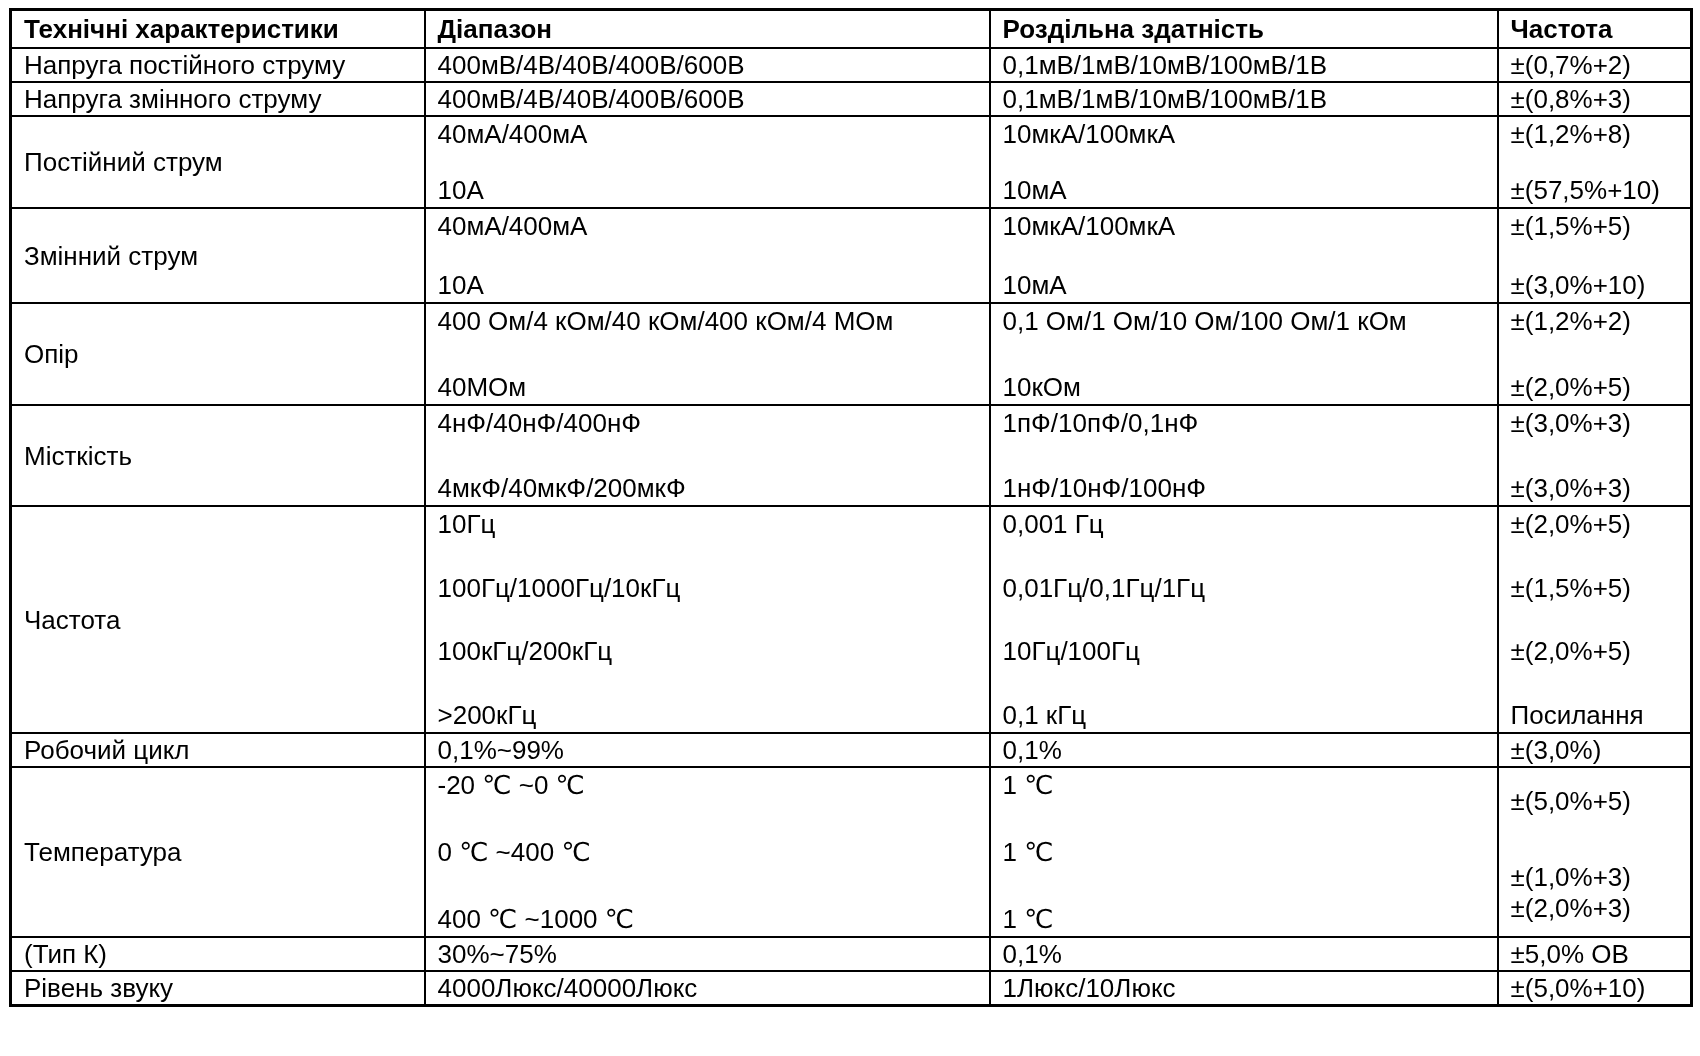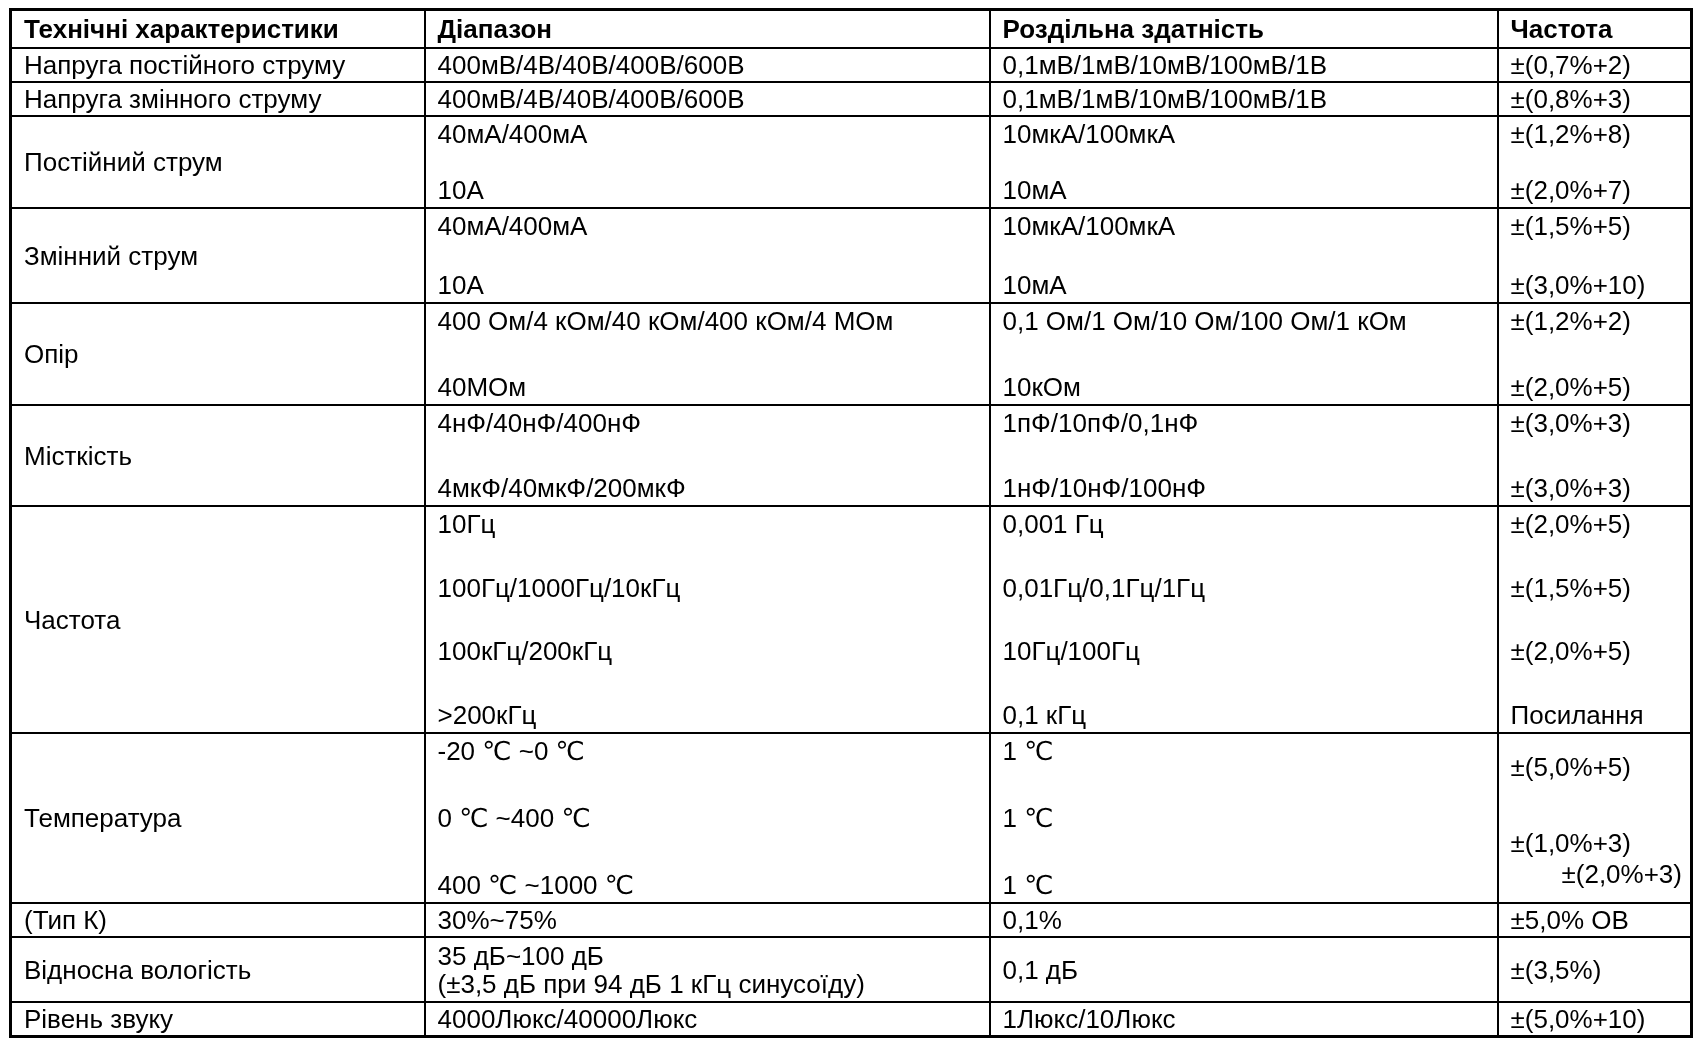--- a/index.html
+++ b/index.html
@@ -53,21 +53,21 @@
   }
   .cell-lines .line {
     min-height: 28px;
   }
   
   .cell-lines.temp-acc {
     justify-content: flex-start;
   }
   .temp-acc .line:nth-child(1) { margin-top: 16px; }
   .temp-acc .line:nth-child(2) { margin-top: 48px; }
-  .temp-acc .line:nth-child(3) { margin-top: 3px; text-align: right; }
+  .temp-acc .line:nth-child(3) { margin-top: 3px; }
   
   .cell-lines.stack .line { min-height: 28px; }
 </style>
 </head>
 <body>
 
 <table class="specs">
   <colgroup>
     <col class="c1">
       <col class="c2">
@@ -129,21 +129,21 @@
         </td>
         <td>
           <div class="cell-lines spread" style="height: 84px;">
             <div class="line">10мкА/100мкА</div>
             <div class="line">10мА</div>
           </div>
         </td>
         <td>
           <div class="cell-lines spread" style="height: 84px;">
             <div class="line">±(1,2%+8)</div>
-            <div class="line">±(2,0%+7)</div>
+            <div class="line">±(57,5%+10)</div>
           </div>
         </td>
       </tr>
       <tr style="height: 95px;">
         <td class="label-cell">Змінний струм</td>
         <td>
           <div class="cell-lines spread" style="height: 87px;">
             <div class="line">40мА/400мА</div>
             <div class="line">10А</div>
           </div>
@@ -223,20 +223,38 @@
         </td>
         <td>
           <div class="cell-lines spread" style="height: 219px;">
             <div class="line">±(2,0%+5)</div>
             <div class="line">±(1,5%+5)</div>
             <div class="line">±(2,0%+5)</div>
             <div class="line">Посилання</div>
           </div>
         </td>
       </tr>
+      <tr style="height: 29px;">
+        <td class="label-cell">Робочий цикл</td>
+        <td>
+          <div class="cell-lines" style="height: 21px;">
+            <div class="line">0,1%~99%</div>
+          </div>
+        </td>
+        <td>
+          <div class="cell-lines" style="height: 21px;">
+            <div class="line">0,1%</div>
+          </div>
+        </td>
+        <td>
+          <div class="cell-lines" style="height: 21px;">
+            <div class="line">±(3,0%)</div>
+          </div>
+        </td>
+      </tr>
       <tr style="height: 170px;">
         <td class="label-cell">Температура</td>
         <td>
           <div class="cell-lines spread" style="height: 162px;">
             <div class="line">-20 ℃ ~0 ℃</div>
             <div class="line">0 ℃ ~400 ℃</div>
             <div class="line">400 ℃ ~1000 ℃</div>
           </div>
         </td>
         <td>
@@ -265,39 +283,20 @@
           <div class="cell-lines" style="height: 20px;">
             <div class="line">0,1%</div>
           </div>
         </td>
         <td>
           <div class="cell-lines" style="height: 20px;">
             <div class="line">±5,0% ОВ</div>
           </div>
         </td>
       </tr>
-      <tr style="height: 65px;">
-        <td class="label-cell">Відносна вологість</td>
-        <td>
-          <div class="cell-lines stack" style="height: 57px;">
-            <div class="line">35 дБ~100 дБ</div>
-            <div class="line">(±3,5 дБ при 94 дБ 1 кГц синусоїду)</div>
-          </div>
-        </td>
-        <td>
-          <div class="cell-lines" style="height: 57px;">
-            <div class="line">0,1 дБ</div>
-          </div>
-        </td>
-        <td>
-          <div class="cell-lines" style="height: 57px;">
-            <div class="line">±(3,5%)</div>
-          </div>
-        </td>
-      </tr>
       <tr style="height: 30px;">
         <td class="label-cell">Рівень звуку</td>
         <td>
           <div class="cell-lines" style="height: 22px;">
             <div class="line">4000Люкс/40000Люкс</div>
           </div>
         </td>
         <td>
           <div class="cell-lines" style="height: 22px;">
             <div class="line">1Люкс/10Люкс</div>

